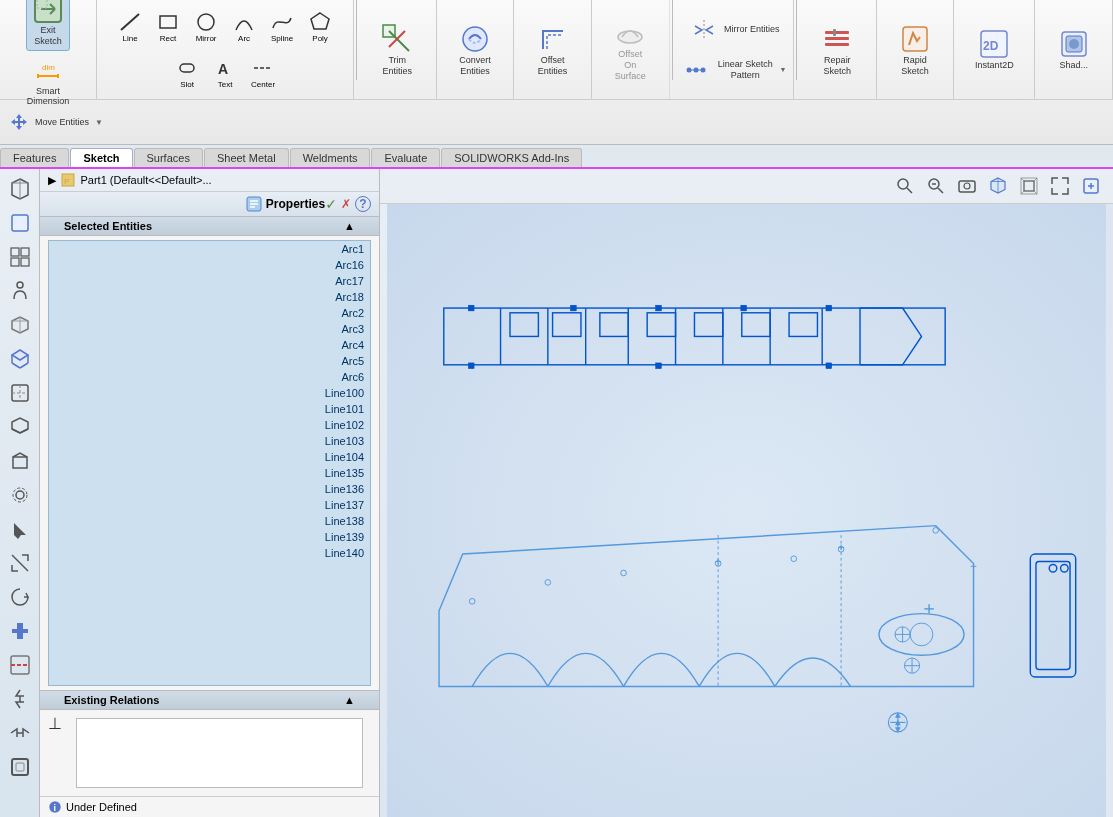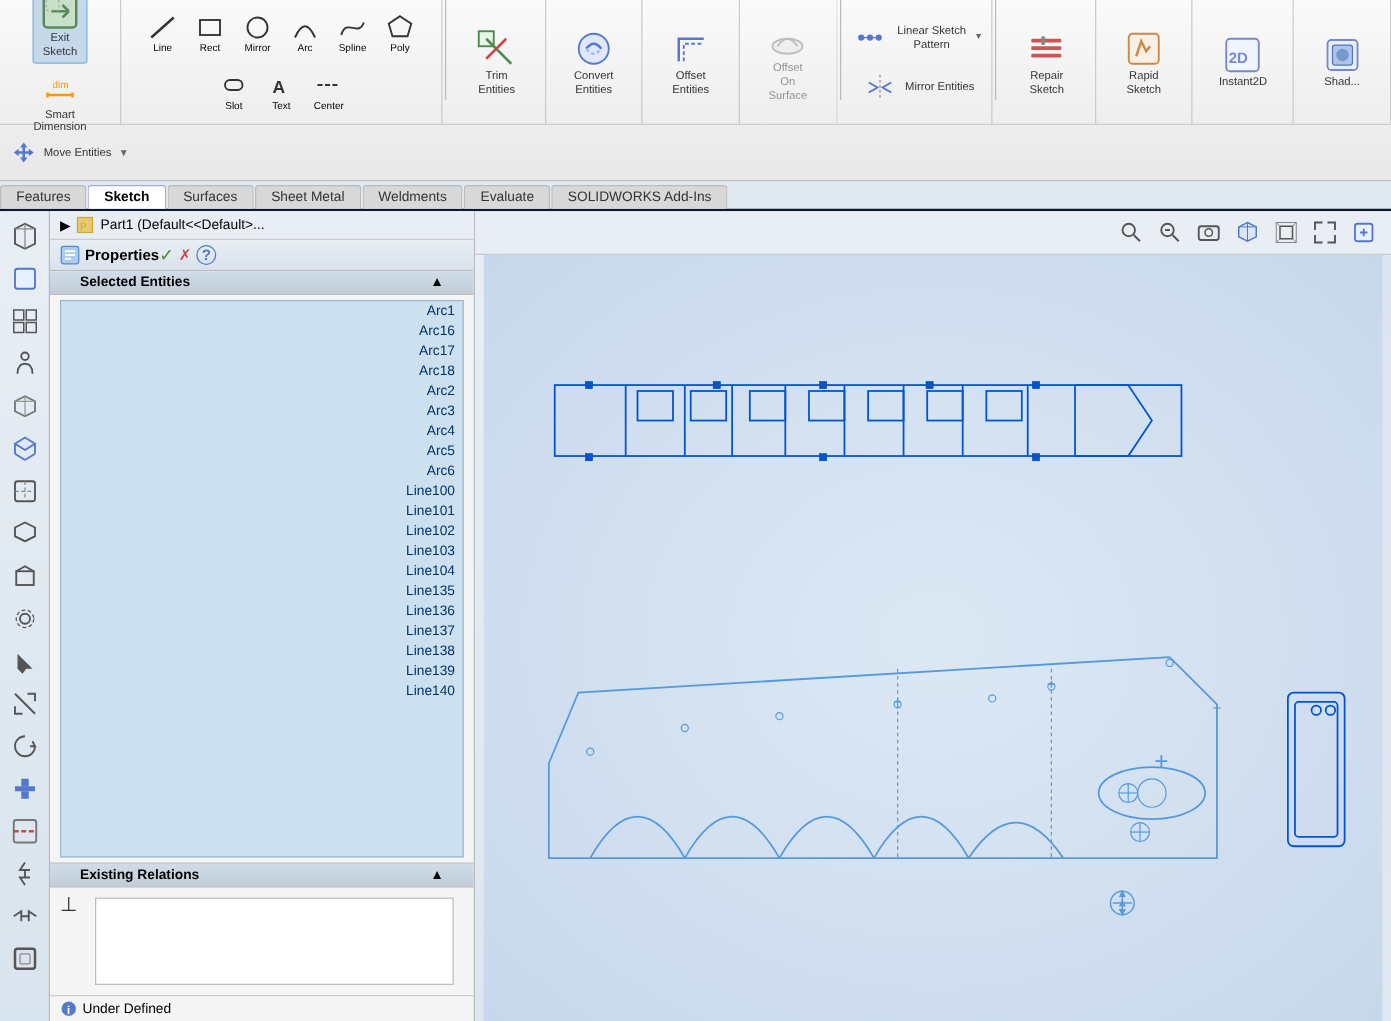--- a/index.html
+++ b/index.html
@@ -65,21 +65,21 @@
       color: #333;
       line-height: 1.2;
       max-width: 60px;
     }
     .tool-btn.active { background: #c5d9ea; border: 1px solid #7ab0d4; }
 
     
     .tabs-bar {
       display: flex;
       background: #e0e8f0;
-      border-bottom: 2px solid #0f172a;
+      border-bottom: 2px solid #d946ef;
       height: 24px;
       align-items: flex-end;
     }
     .tab {
       padding: 3px 12px;
       font-size: 11px;
       cursor: pointer;
       border: 1px solid #bbb;
       border-bottom: none;
       background: #d8d8d8;
@@ -126,21 +126,21 @@
       width: 340px;
       background: #f5f5f5;
       border-right: 1px solid #bbb;
       display: flex;
       flex-direction: column;
       overflow: hidden;
     }
     .panel-header {
       display: flex;
       align-items: center;
-      justify-content: flex-start;
+      justify-content: flex-end;
       padding: 4px 8px;
       background: linear-gradient(to bottom, #e8eef4, #d8e2ec);
       border-bottom: 1px solid #bbb;
     }
     .panel-title {
       font-weight: bold;
       font-size: 12px;
       display: flex;
       align-items: center;
       gap: 4px;
@@ -418,38 +418,38 @@
         <span class="label">Offset<br>On<br>Surface</span>
       </div>
     </div>
 
     <div class="toolbar-sep"></div>
 
     <div class="toolbar-group multi" style="min-width:120px; flex-direction:column;">
       <div class="tool-btn" style="flex-direction:row; gap:4px;">
         <div class="icon-box">
           <svg width="24" height="24" viewBox="0 0 24 24">
+            <line x1="12" y1="2" x2="12" y2="22" stroke="#888" stroke-width="1" stroke-dasharray="2,2"></line>
+            <path d="M3,8 L10,12 L3,16" fill="none" stroke="#5577cc" stroke-width="1.5"></path>
+            <path d="M21,8 L14,12 L21,16" fill="none" stroke="#5577cc" stroke-width="1.5"></path>
+          </svg>
+        </div>
+        <span class="label">Mirror Entities</span>
+      </div>
+      <div class="tool-btn" style="flex-direction:row; gap:4px;">
+        <div class="icon-box">
+          <svg width="24" height="24" viewBox="0 0 24 24">
             <circle cx="5" cy="12" r="2.5" fill="#5577cc"></circle>
             <circle cx="12" cy="12" r="2.5" fill="#5577cc"></circle>
             <circle cx="19" cy="12" r="2.5" fill="#5577cc"></circle>
             <line x1="5" y1="12" x2="19" y2="12" stroke="#5577cc" stroke-width="1"></line>
           </svg>
         </div>
         <span class="label">Linear Sketch Pattern</span>
         <span class="dropdown-arrow">▼</span>
-      </div>
-      <div class="tool-btn" style="flex-direction:row; gap:4px;">
-        <div class="icon-box">
-          <svg width="24" height="24" viewBox="0 0 24 24">
-            <line x1="12" y1="2" x2="12" y2="22" stroke="#888" stroke-width="1" stroke-dasharray="2,2"></line>
-            <path d="M3,8 L10,12 L3,16" fill="none" stroke="#5577cc" stroke-width="1.5"></path>
-            <path d="M21,8 L14,12 L21,16" fill="none" stroke="#5577cc" stroke-width="1.5"></path>
-          </svg>
-        </div>
-        <span class="label">Mirror Entities</span>
       </div>
     </div>
 
     <div class="toolbar-sep"></div>
 
 
     <div class="toolbar-group">
       <div class="tool-btn">
         <div class="icon-box">
           <svg width="32" height="32" viewBox="0 0 32 32">

